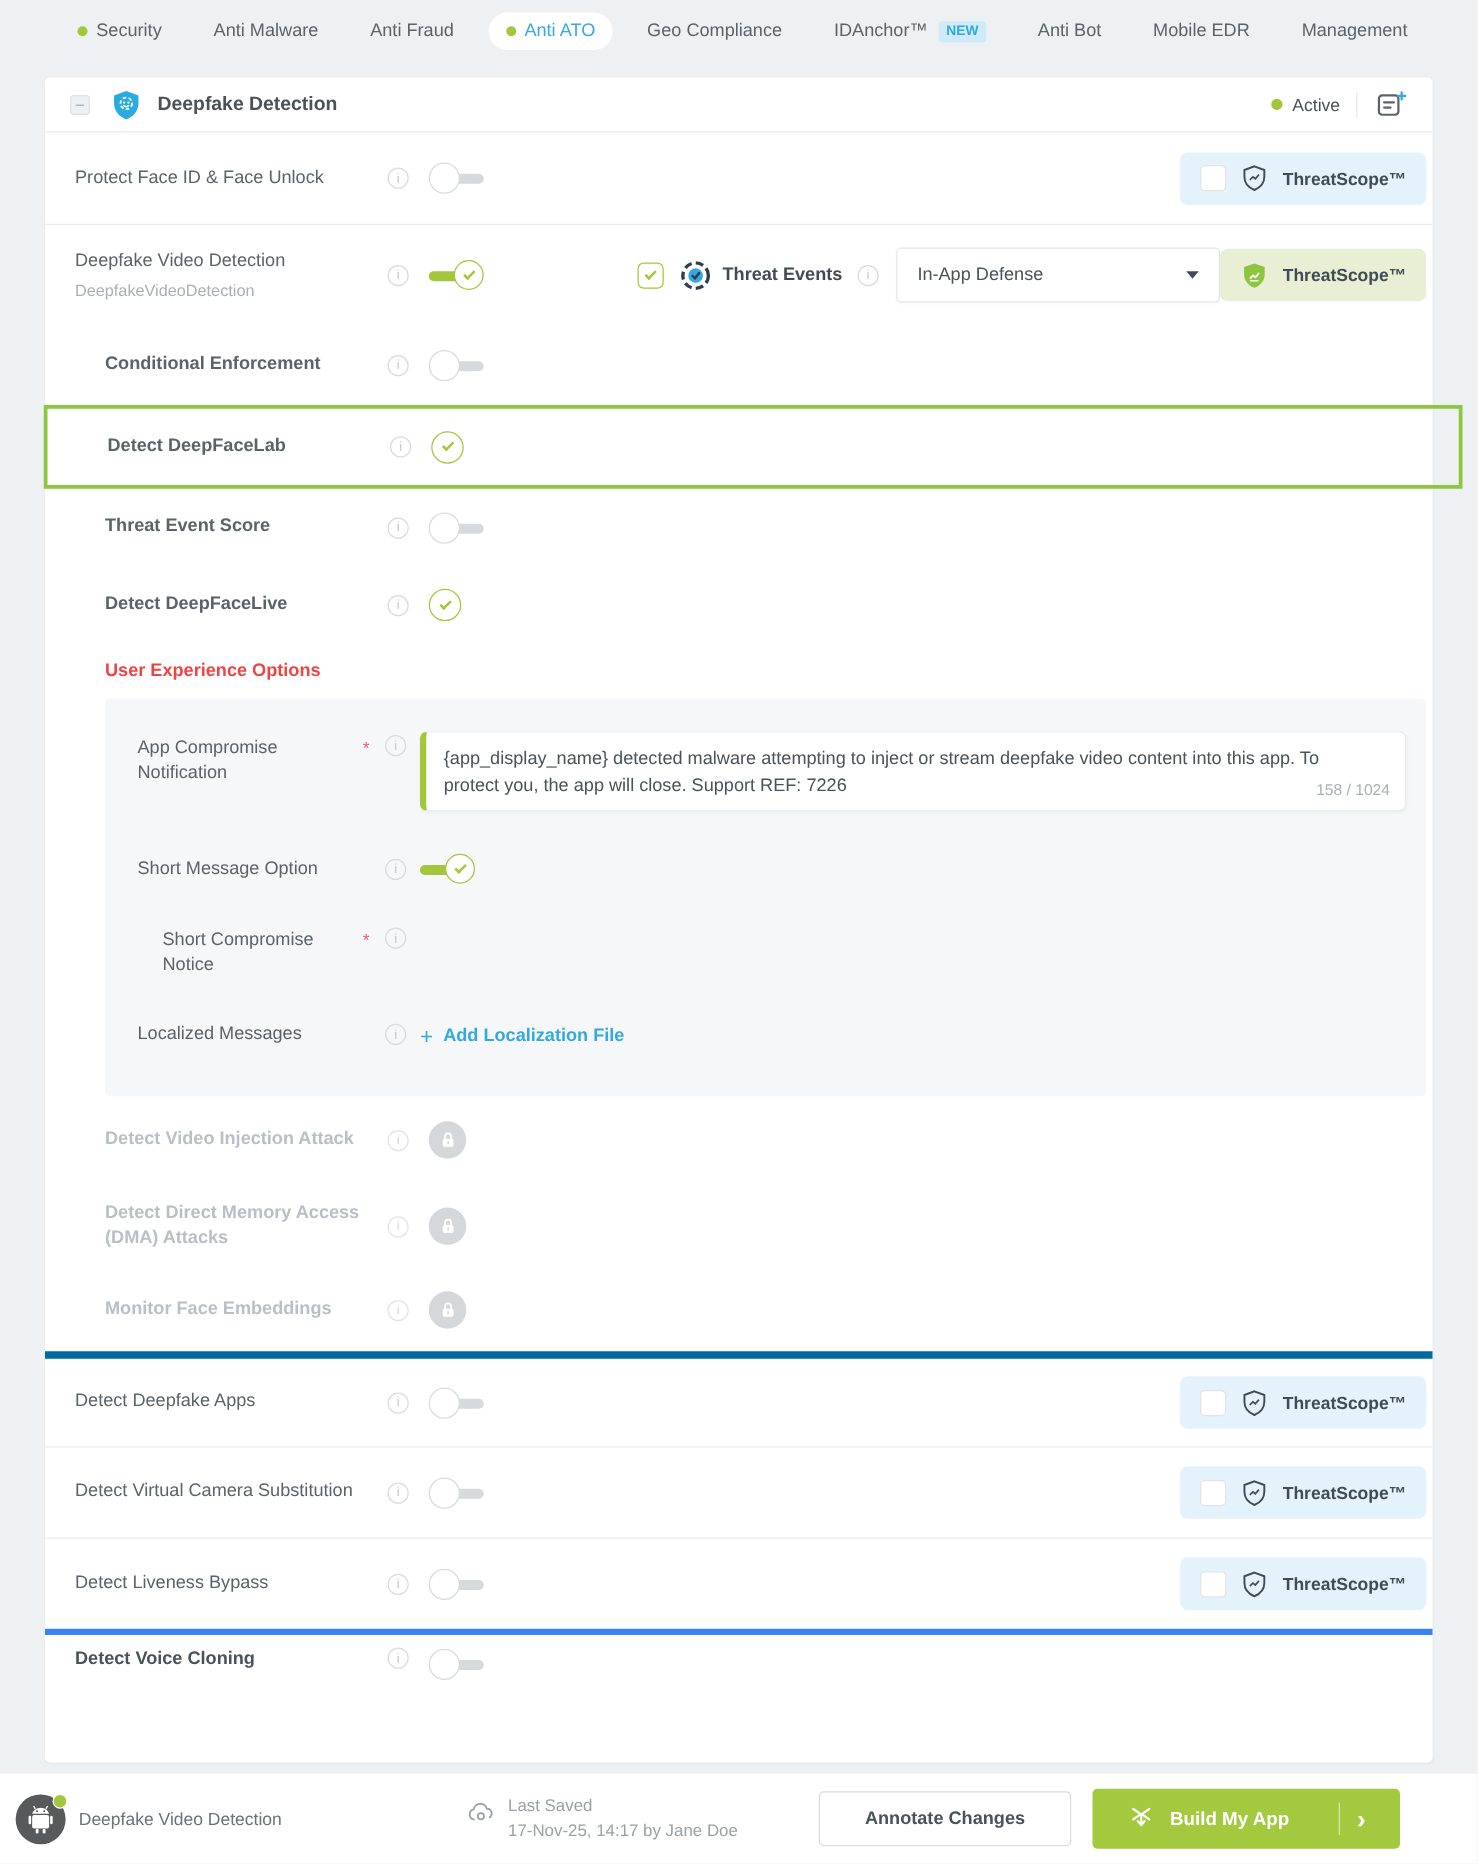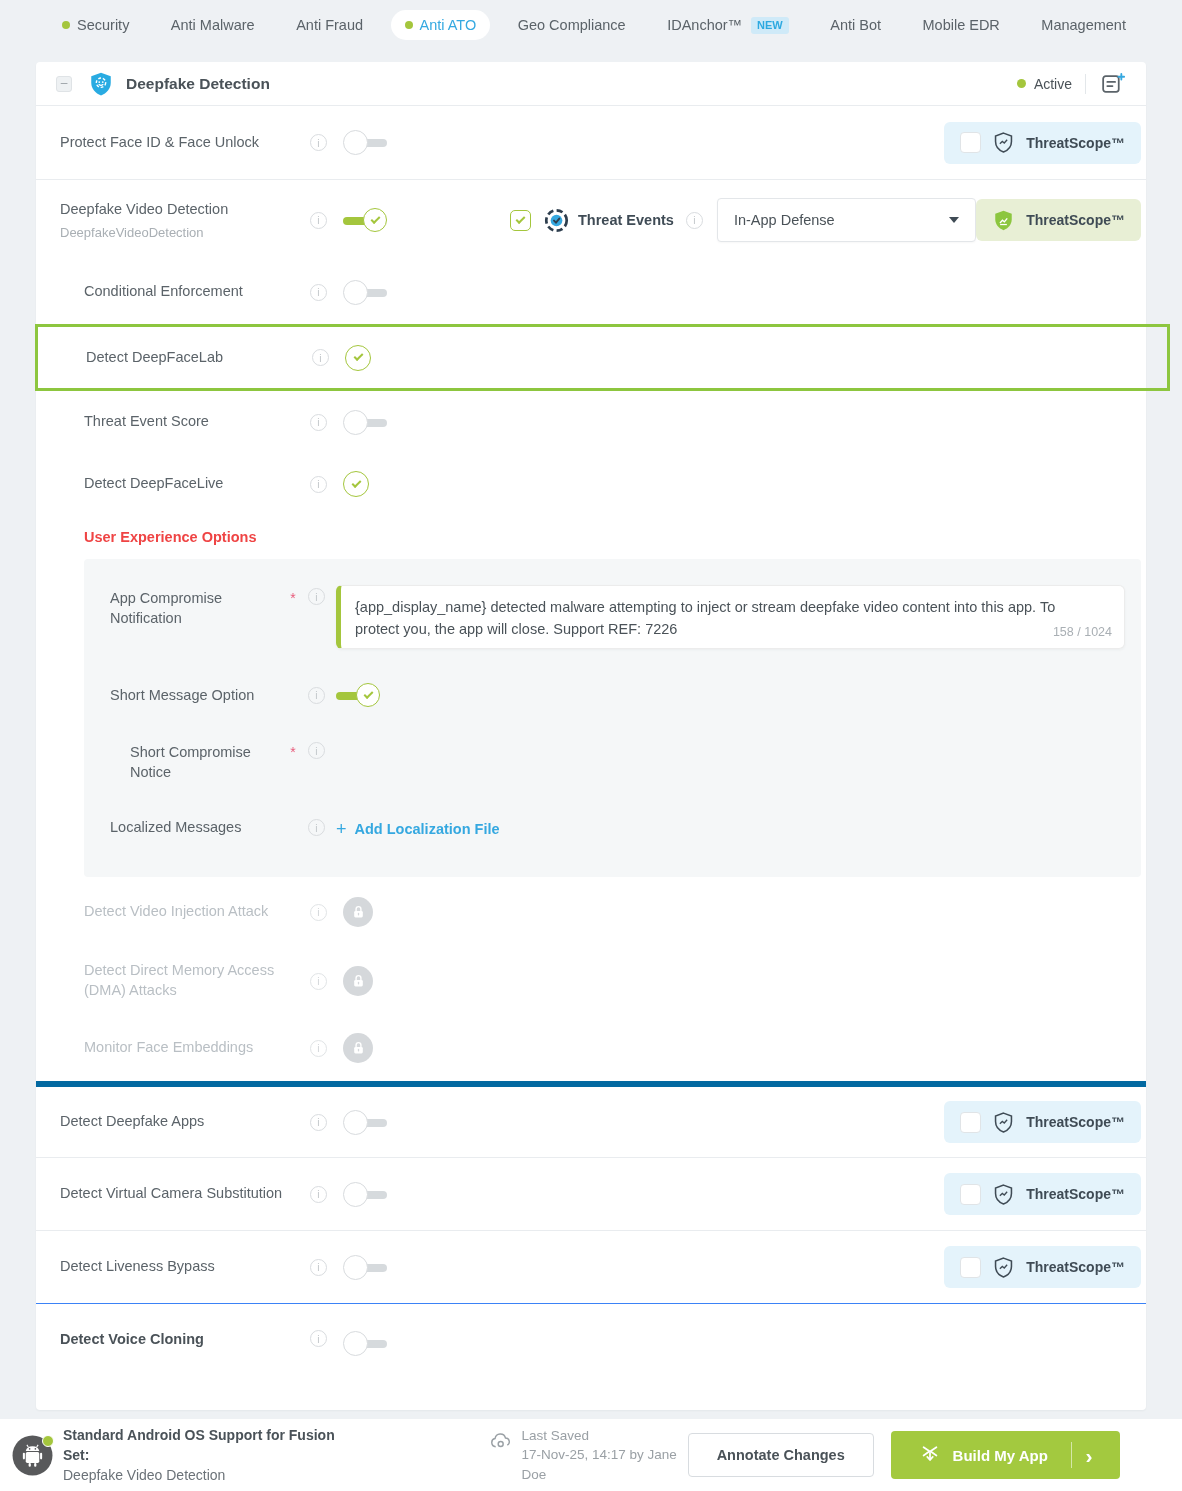--- a/index.html
+++ b/index.html
@@ -27,21 +27,21 @@
   .card-title { font-size:15.5px; font-weight:bold; color:#4a5258; margin-left:12px; }
   .hdr-shield { margin-left:16px; display:flex; }
   .hdr-right { margin-left:auto; display:flex; align-items:center; gap:13px; }
   .status { display:flex; align-items:center; gap:8px; font-size:14px; color:#4a5258;text-align:center; }
   .status .dot { width:9px; height:9px; border-radius:50%; background:#a4c63d; }
   .hdr-sep { width:1px; height:20px; background:#e3e7ea; }
 
   
   .row { display:flex; align-items:center; padding:0 5px 0 24px; }
   .lbl { width:250px; flex:none; font-size:14.5px; color:#5b6369; line-height:1.35; }
-  .row.sub .lbl { padding-left:24px; }
+  .row.sub .lbl { padding-left:24px;font-weight:bold; }
   .lbl-wrap { width:250px; flex:none; }
   .lbl-wrap .lbl { width:auto; }
   .sub-code { font-size:13px; color:#a9afb4; margin-top:5px; }
   .row.disabled .lbl { color:#b9bfc4; }
   .bold-lbl { font-weight:bold; color:#4a5258; }
 
   .info-icon { width:17px; height:17px; flex:none; border:1.5px solid #d9dcdf; border-radius:50%;
     color:#c3c7cb; font-size:10.5px; display:flex; align-items:center; justify-content:center; }
   .info-icon::after { content:"i"; }
   .row.disabled .info-icon { border-color:#e1e4e6; color:#d3d6d9; }
@@ -412,21 +412,21 @@
       <span style="display:flex;">
         <svg width="23" height="23" viewBox="0 0 24 24" fill="none" stroke="#3f4b55" stroke-width="1.6">
           <path d="M12 2.2l8.3 3v5.7c0 5.2-3.5 9.1-8.3 11-4.8-1.9-8.3-5.8-8.3-11V5.2z"></path>
           <path d="M8.2 13.4l2.6-2.5 2 1.6 3-3.4" stroke-width="1.4"></path>
         </svg>
       </span>
       <span class="ts-label">ThreatScope™</span>
     </div>
   </div>
 
-  <div class="row" style="height:97px; border-top:1px solid #3b82f6; align-items:flex-start; padding-top:26px;">
+  <div class="row" style="height:97px; border-top:5px solid #3b82f6; align-items:flex-start; padding-top:10px;">
     <span class="lbl bold-lbl">Detect Voice Cloning</span>
     <span class="info-icon"></span>
     <span class="toggle off">
       <span class="bar"></span>
       <span class="knob"></span>
     </span>
   </div>
 
 </div>
 
@@ -442,21 +442,20 @@
         <rect x="16.2" y="27.4" width="2.2" height="3.6" rx="1"></rect>
         <rect x="21.6" y="27.4" width="2.2" height="3.6" rx="1"></rect>
       </g>
       <path d="M15.9 11.7l-1.4-2M24.1 11.7l1.4-2" stroke="#fff" stroke-width="1.1"></path>
       <circle cx="17.2" cy="13.6" r=".8" fill="#58595b"></circle>
         <circle cx="22.8" cy="13.6" r=".8" fill="#58595b"></circle>
     </svg>
     <span class="android-dot"></span>
   </div>
   <div class="platform-text">
-    <div class="platform-title">Standard Android OS Support for Fusion Set:</div>
     <div class="platform-sub">Deepfake Video Detection</div>
   </div>
   <div class="saved-group">
     <span style="display:flex; margin-top:4px;">
       <svg width="23" height="23" viewBox="0 0 24 24" fill="none" stroke="#9aa0a5" stroke-width="1.5">
         <path d="M7 17.4a4.3 4.3 0 01-.7-8.5 5.6 5.6 0 0110.9-.6 4 4 0 011.9 7.5"></path>
         <circle cx="12.2" cy="14.6" r="2.6"></circle>
       </svg>
     </span>
     <div>

